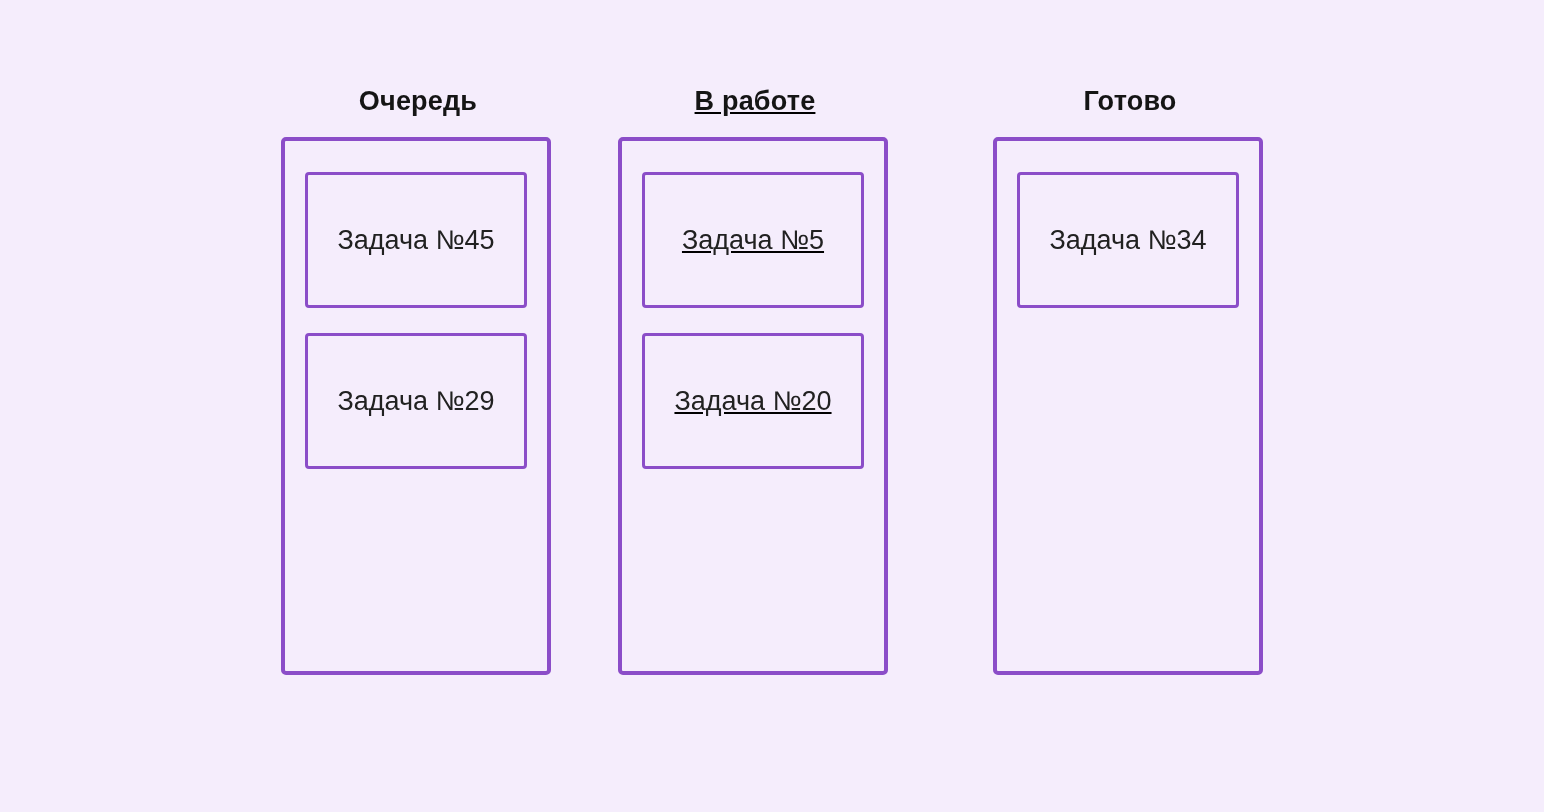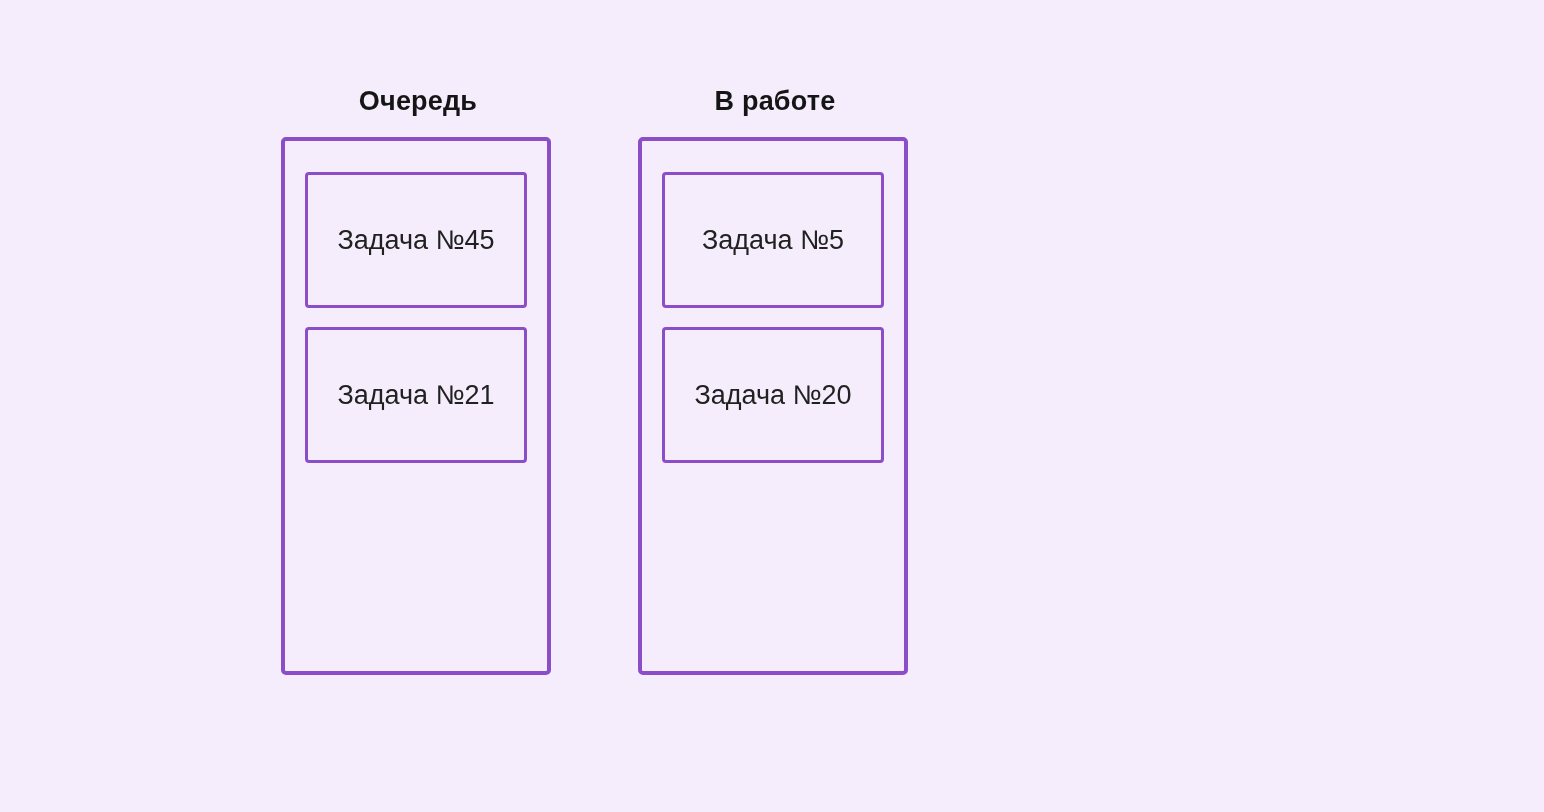--- a/index.html
+++ b/index.html
@@ -13,21 +13,21 @@
     background: #f5edfc;
     font-family: "Liberation Sans", "DejaVu Sans", sans-serif;
     overflow: hidden;
   }
   .kanban-col {
     position: absolute;
     top: 84px;
     width: 274px;
   }
   .col-0 { left: 281px; }
-  .col-1 { left: 638px; }
+  .col-1 { left: 618px; text-decoration: underline; }
   .col-2 { left: 993px; }
   .col-title {
     margin: 0;
     height: 34px;
     line-height: 34px;
     text-align: center;
     font-size: 27px;
     font-weight: 700;
     color: #151515;
     letter-spacing: 0.2px;
@@ -35,21 +35,21 @@
   .col-box {
     box-sizing: border-box;
     margin-top: 19px;          
     width: 270px;
     height: 538px;
     border: 4px solid #8b4dc8;
     border-radius: 5px;
     padding: 31px 20px 0 20px;
     display: flex;
     flex-direction: column;
-    gap: 19px;
+    gap: 25px;
   }
   .task-card {
     box-sizing: border-box;
     width: 222px;
     height: 136px;
     border: 3px solid #8b4dc8;
     border-radius: 4px;
     background: #f5edfc;
     display: flex;
     align-items: center;
@@ -67,31 +67,39 @@
 
 <div class="stage">
 
   <section class="kanban-col col-0">
     <h2 class="col-title">Очередь</h2>
     <div class="col-box">
       <div class="task-card">
         <span>Задача №45</span>
       </div>
       <div class="task-card">
-        <span>Задача №21</span>
+        <span>Задача №29</span>
       </div>
     </div>
   </section>
 
   <section class="kanban-col col-1">
     <h2 class="col-title">В работе</h2>
     <div class="col-box">
       <div class="task-card">
         <span>Задача №5</span>
       </div>
       <div class="task-card">
         <span>Задача №20</span>
       </div>
     </div>
   </section>
 
+  <section class="kanban-col col-2">
+    <h2 class="col-title">Готово</h2>
+    <div class="col-box">
+      <div class="task-card">
+        <span>Задача №34</span>
+      </div>
+    </div>
+  </section>
 
 </div>
 
 </body></html>

